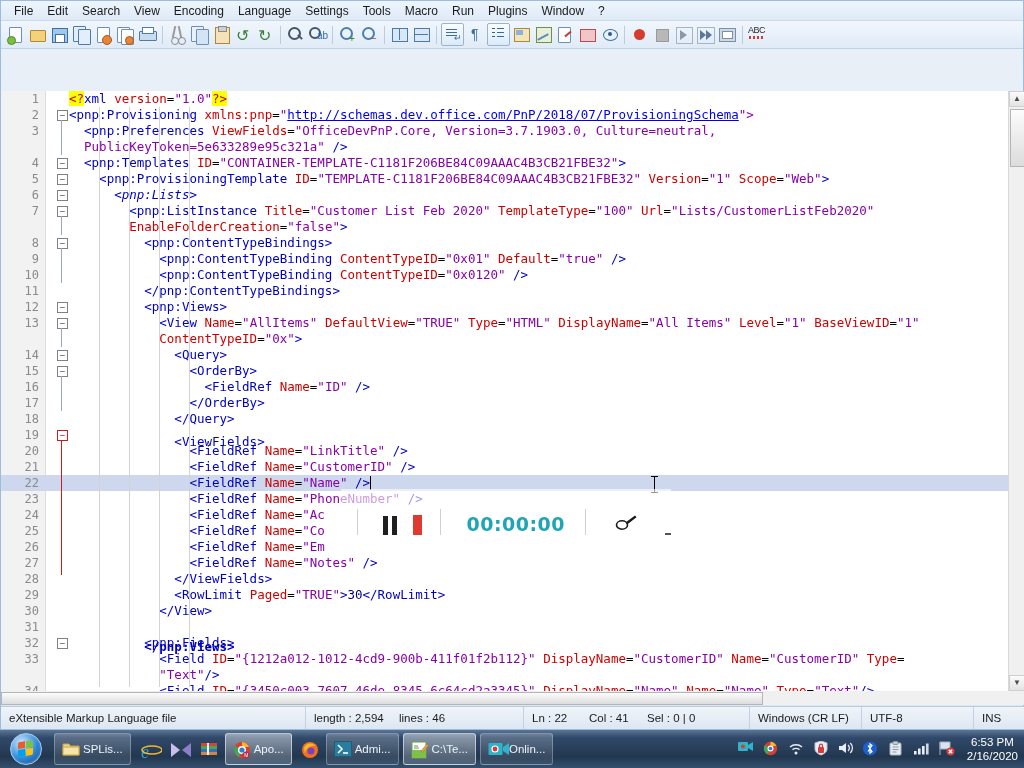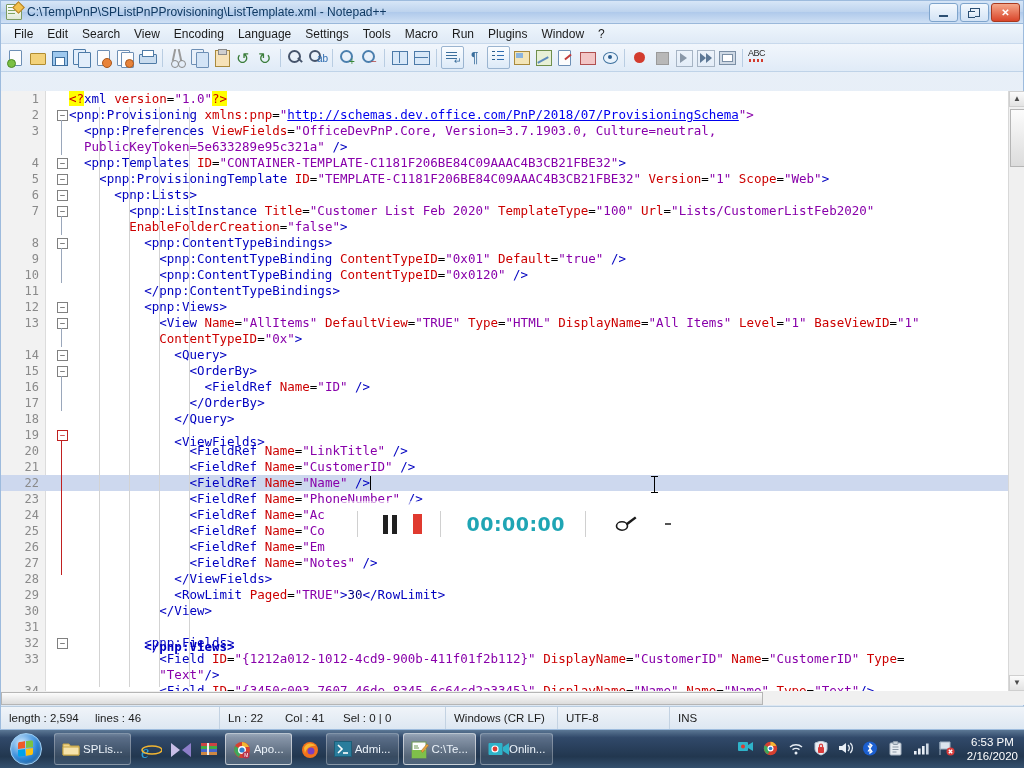--- a/index.html
+++ b/index.html
@@ -97,22 +97,22 @@
   
   .vsb{position:absolute;right:0;top:90px;width:16px;height:614px;background:#f0f0f0;border-left:1px solid #d8d8d8;}
   .vsb .arrow{width:16px;height:16px;background:linear-gradient(#fbfbfb,#e3e3e3);border:1px solid #cfcfcf;box-sizing:border-box;
       font-size:8px;text-align:center;line-height:14px;color:#4a4a4a;}
   .vsb .thumb{position:absolute;left:1px;top:18px;width:13px;height:56px;background:linear-gradient(#fcfcfc,#dcdcdc);
       border:1px solid #b5b5b5;}
   .hsb{position:absolute;left:0;bottom:0;width:1008px;height:14px;background:#f0f0f0;}
   .hsb .thumb{position:absolute;left:0;top:1px;width:760px;height:11px;background:linear-gradient(#fcfcfc,#dcdcdc);border:1px solid #b5b5b5;}
 
   
-  .recorder{position:absolute;left:340px;top:500px;width:330px;height:46px;
-      background:rgba(255,255,255,0.60);display:flex;align-items:center;}
+  .recorder{position:absolute;left:340px;top:488px;width:330px;height:46px;
+      background:rgba(255,255,255,0.60);display:flex;align-items:flex-end;}
   .rec-sep{width:1px;height:26px;background:rgba(150,150,150,.45);}
   .rec-pause{display:flex;gap:4px;margin-left:26px;}
   .rec-pause i{display:block;width:5px;height:19px;background:#202020;}
   .rec-stop{width:20px;height:20px;background:#e03a2f;margin-left:16px;}
   .rec-time{color:#1fa5b4;font-family:"DejaVu Sans",sans-serif;font-weight:bold;font-size:19px;letter-spacing:.5px;margin-left:26px;}
   .rec-pen{margin-left:30px;}
   .rec-min{margin-left:26px;width:13px;height:2px;background:#555;}
 
   
   .statusbar{position:absolute;left:0;bottom:0;width:1024px;height:22px;
@@ -145,35 +145,20 @@
   .tbtn.active{background:linear-gradient(rgba(255,255,255,.45),rgba(255,255,255,.16));border-color:rgba(255,255,255,.55);}
   .tray{margin-left:auto;display:flex;align-items:center;gap:9px;padding-right:6px;}
   .clock{color:#fff;font-size:11.5px;text-align:center;line-height:14px;padding-left:4px;}
   .ico{width:16px;height:16px;position:relative;flex:none;}
 </style>
 </head>
 <body>
 
 <div class="app">
 
-  <div class="titlebar">
-    <div class="tb-icon">
-        <div class="npp-ico"></div>
-      </div>
-    <div class="tb-title">C:\Temp\PnP\SPListPnPProvisioning\ListTemplate.xml - Notepad++</div>
-    <div class="tb-btns">
-      <div class="tb-btn">
-          <span class="min"></span>
-        </div>
-      <div class="tb-btn">
-          <span class="max"></span>
-        </div>
-      <div class="tb-btn close">✕</div>
-    </div>
-  </div>
 
   <div class="menubar" id="menubar">
       <div class="menu-item">File</div>
       <div class="menu-item">Edit</div>
       <div class="menu-item">Search</div>
       <div class="menu-item">View</div>
       <div class="menu-item">Encoding</div>
       <div class="menu-item">Language</div>
       <div class="menu-item">Settings</div>
       <div class="menu-item">Tools</div>
@@ -329,21 +314,21 @@
         <div class="ln" style="top: 16px;">2</div>
         <div class="row" style="top: 16px;"><span class="tagc">&lt;pnp:Provisioning </span><span class="attr">xmlns:pnp</span><span class="num">=</span><span class="val">"</span><span class="link">http://schemas.dev.office.com/PnP/2018/07/ProvisioningSchema</span><span class="val">"&gt;</span></div>
         <div class="ln" style="top: 32px;">3</div>
         <div class="row" style="top: 32px;"><span class="tagc">  &lt;pnp:Preferences </span><span class="attr">ViewFields</span><span class="num">=</span><span class="val">"OfficeDevPnP.Core, Version=3.7.1903.0, Culture=neutral,</span></div>
         <div class="row" style="top: 48px;"><span class="val">  PublicKeyToken=5e633289e95c321a" </span><span class="tagc">/&gt;</span></div>
         <div class="ln" style="top: 64px;">4</div>
         <div class="row" style="top: 64px;"><span class="tagc">  &lt;pnp:Templates </span><span class="attr">ID</span><span class="num">=</span><span class="val">"CONTAINER-TEMPLATE-C1181F206BE84C09AAAC4B3CB21FBE32"</span><span class="tagc">&gt;</span></div>
         <div class="ln" style="top: 80px;">5</div>
         <div class="row" style="top: 80px;"><span class="tagc">    &lt;pnp:ProvisioningTemplate </span><span class="attr">ID</span><span class="num">=</span><span class="val">"TEMPLATE-C1181F206BE84C09AAAC4B3CB21FBE32" </span><span class="attr">Version</span><span class="num">=</span><span class="val">"1" </span><span class="attr">Scope</span><span class="num">=</span><span class="val">"Web"</span><span class="tagc">&gt;</span></div>
         <div class="ln" style="top: 96px;">6</div>
-        <div class="row" style="top: 96px;"><span class="tagc">      &lt;pnp:Lists&gt;</span></div>
+        <div class="row" style="top: 96px; font-style: italic;"><span class="tagc">      &lt;pnp:Lists&gt;</span></div>
         <div class="ln" style="top: 112px;">7</div>
         <div class="row" style="top: 112px;"><span class="tagc">        &lt;pnp:ListInstance </span><span class="attr">Title</span><span class="num">=</span><span class="val">"Customer List Feb 2020" </span><span class="attr">TemplateType</span><span class="num">=</span><span class="val">"100" </span><span class="attr">Url</span><span class="num">=</span><span class="val">"Lists/CustomerListFeb2020"</span></div>
         <div class="row" style="top: 128px;"><span class="val">        </span><span class="attr">EnableFolderCreation</span><span class="num">=</span><span class="val">"false"</span><span class="tagc">&gt;</span></div>
         <div class="ln" style="top: 144px;">8</div>
         <div class="row" style="top: 144px;"><span class="tagc">          &lt;pnp:ContentTypeBindings&gt;</span></div>
         <div class="ln" style="top: 160px;">9</div>
         <div class="row" style="top: 160px;"><span class="tagc">            &lt;pnp:ContentTypeBinding </span><span class="attr">ContentTypeID</span><span class="num">=</span><span class="val">"0x01" </span><span class="attr">Default</span><span class="num">=</span><span class="val">"true" </span><span class="tagc">/&gt;</span></div>
         <div class="ln" style="top: 176px;">10</div>
         <div class="row" style="top: 176px;"><span class="tagc">            &lt;pnp:ContentTypeBinding </span><span class="attr">ContentTypeID</span><span class="num">=</span><span class="val">"0x0120" </span><span class="tagc">/&gt;</span></div>
         <div class="ln" style="top: 192px;">11</div>
@@ -452,20 +437,21 @@
     <div class="rec-pen">
       <svg width="24" height="20" viewBox="0 0 24 20" aria-hidden="true">
         <ellipse cx="7" cy="13" rx="5.5" ry="4.2" fill="none" stroke="#1a1a1a" stroke-width="1.6"></ellipse>
         <path d="M10.5 10.5 L20 3.5 L21.5 5.3 L12.2 12.4 Z" fill="#1a1a1a"></path>
       </svg>
     </div>
     <div class="rec-min"></div>
   </div>
 
   <div class="statusbar">
+    <div class="st" style="width:304px;">eXtensible Markup Language file</div>
     <div class="st" style="width:86px;">length : 2,594</div>
     <div class="st" style="width:132px;border-left:none;">lines : 46</div>
     <div class="st" style="width:58px;">Ln : 22</div>
     <div class="st" style="width:58px;border-left:none;">Col : 41</div>
     <div class="st" style="width:110px;border-left:none;">Sel : 0 | 0</div>
     <div class="st" style="width:112px;">Windows (CR LF)</div>
     <div class="st" style="width:112px;">UTF-8</div>
     <div class="st" style="width:52px;">INS</div>
   </div>
 </div>

